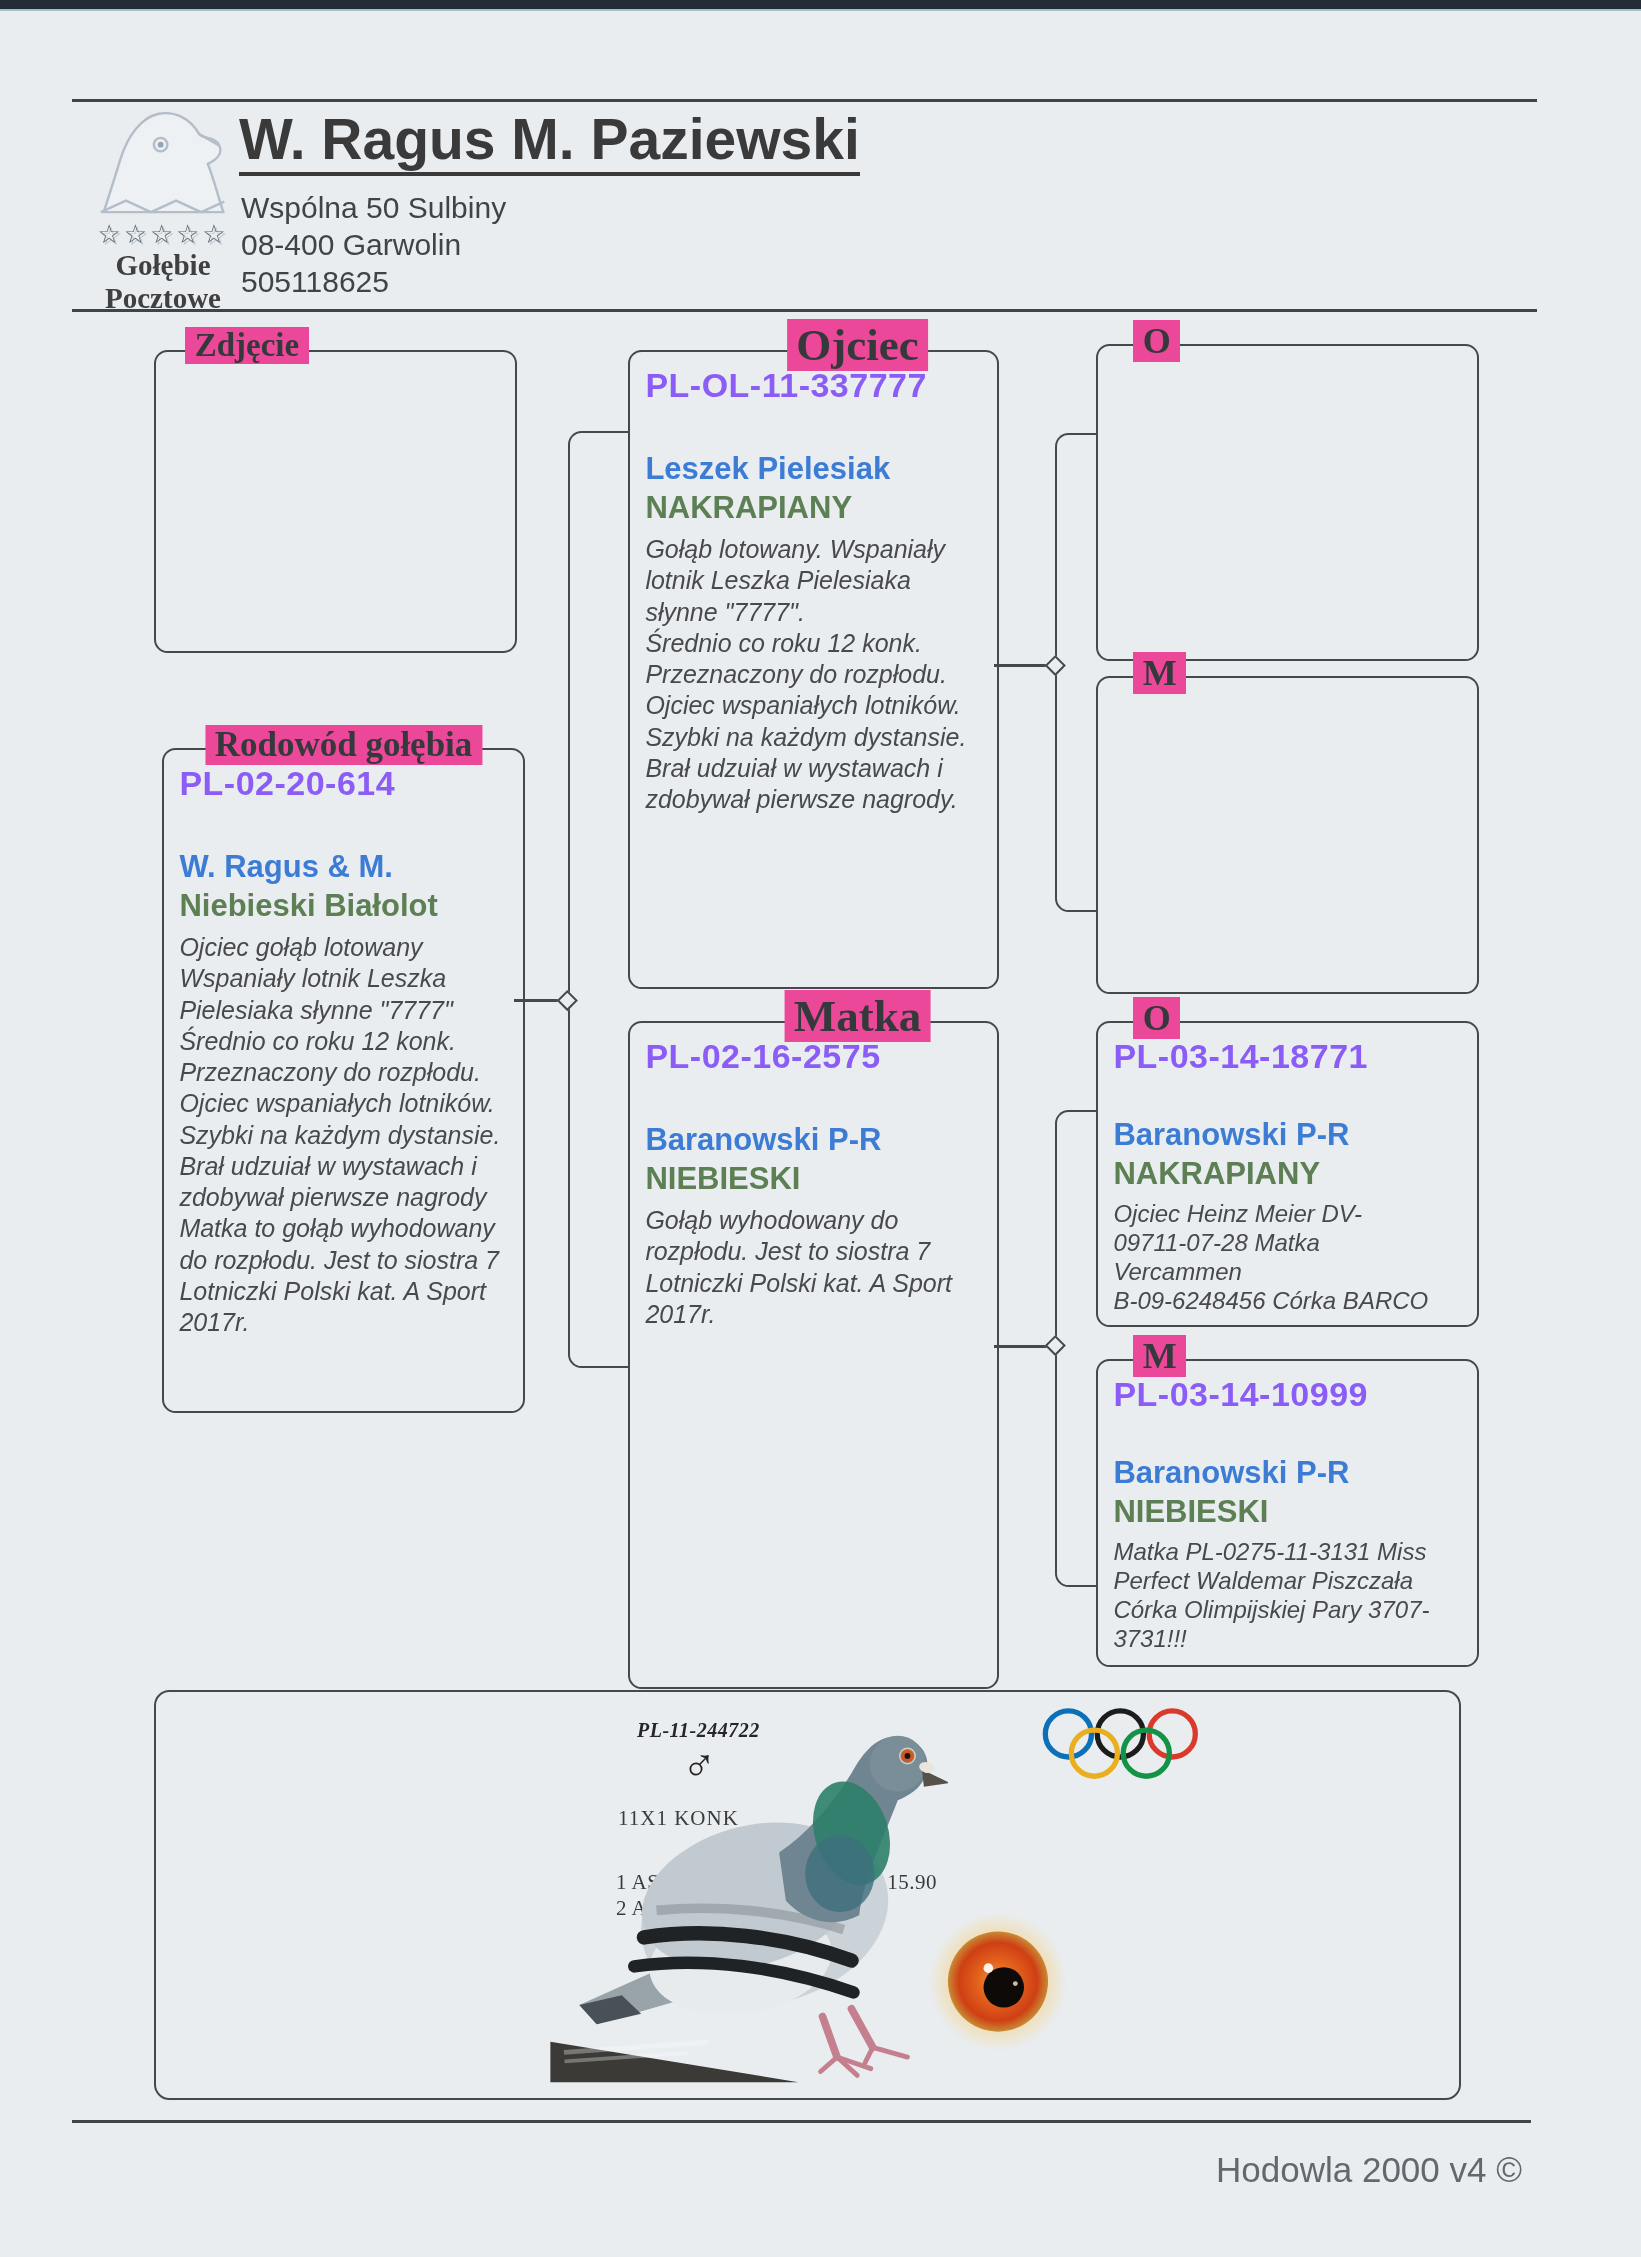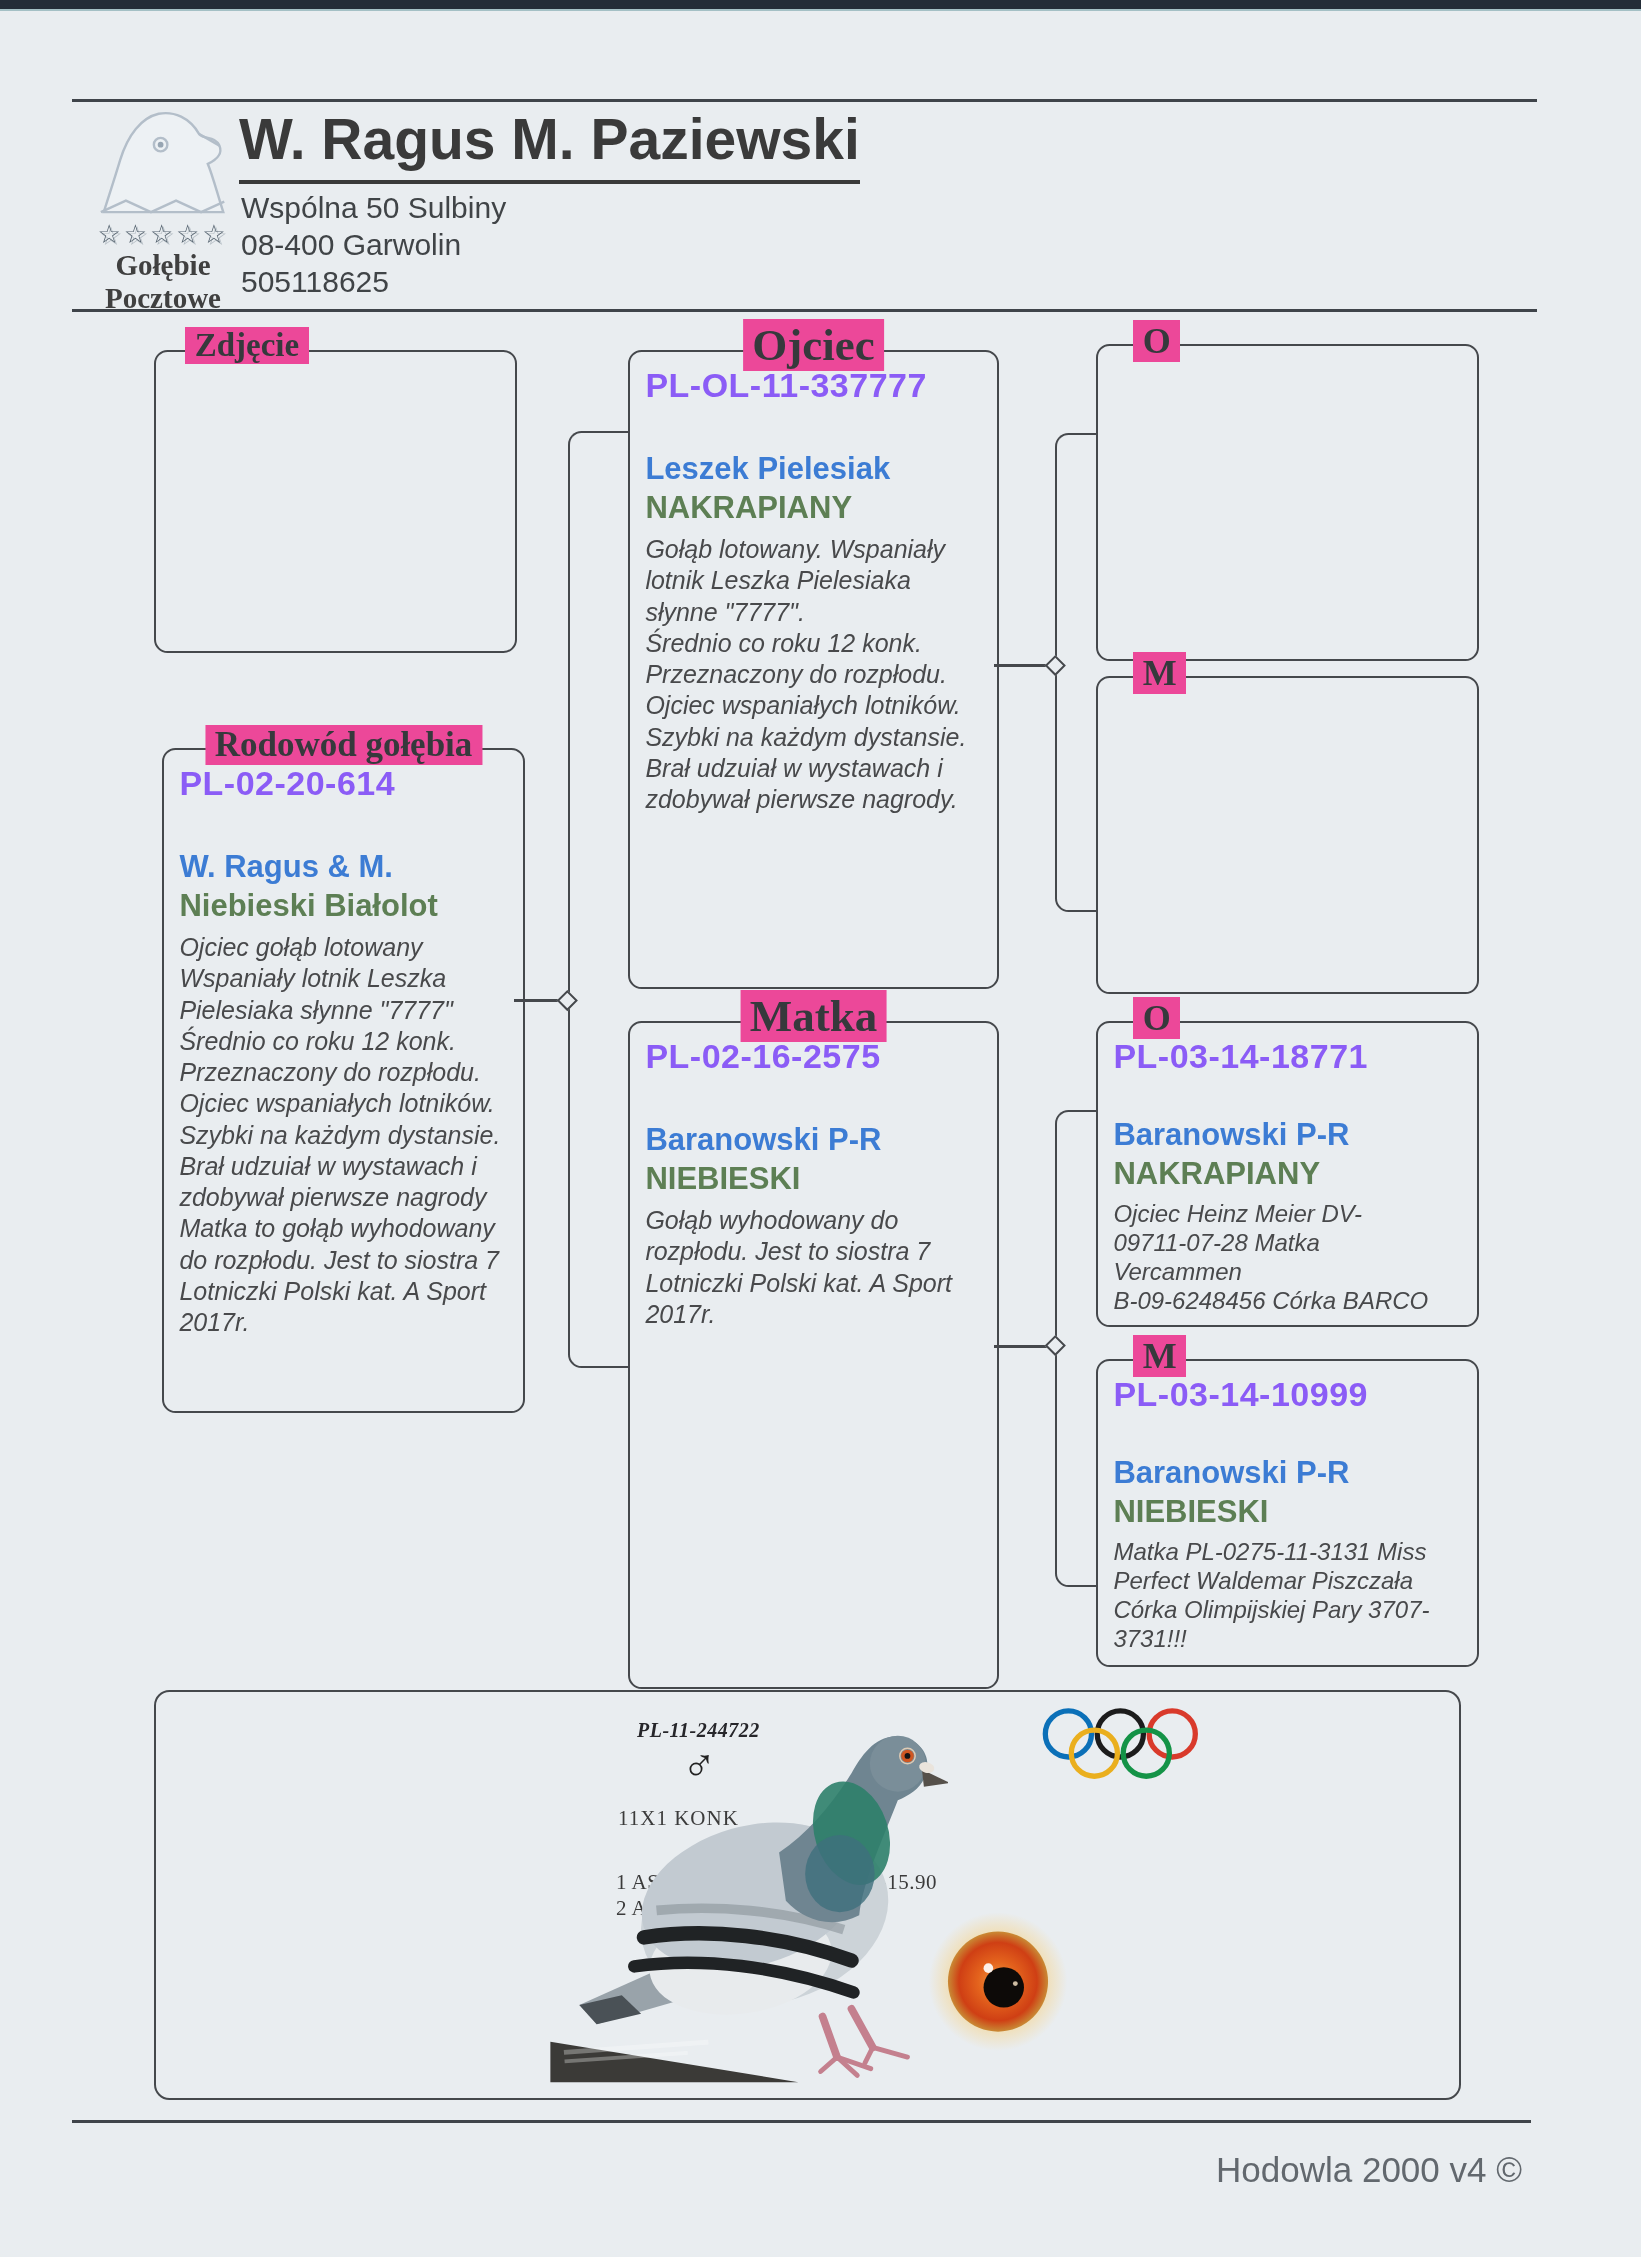--- a/index.html
+++ b/index.html
@@ -10,30 +10,30 @@
   .hr{position:absolute;height:2.9px;background:#3f444a;}
   .hr.top1{left:72px;top:99px;width:1465px;}
   .hr.top2{left:72px;top:309px;width:1465px;}
   .hr.bottom{left:72px;top:2120px;width:1459px;}
 
   
   .logo{position:absolute;left:81px;top:108px;width:164px;text-align:center;color:#75818e;}
   .logo .stars{font-size:26px;letter-spacing:2.9px;color:#55636f;text-shadow:1.9px 1.9px 0 rgba(90,105,120,.35);line-height:29px;}
   .logo .logotext{font-family:"Liberation Serif",serif;font-weight:700;font-size:29px;line-height:33px;color:#404040;}
   .title{position:absolute;left:239px;top:108px;font-size:57px;font-weight:700;color:#3a3a3a;
-         border-bottom:4.8px solid #3a3a3a;padding-bottom:10px;letter-spacing:0px;line-height:62px;}
+         border-bottom:4.8px solid #3a3a3a;padding-bottom:2px;letter-spacing:0px;line-height:62px;}
   .address{position:absolute;left:241px;top:189px;font-size:30px;color:#404447;line-height:37px;}
 
   
   .pbox{position:absolute;border:2.9px solid #45484c;border-radius:13.5px;}
   .plabel{position:absolute;top:-25px;background:#ec4899;padding:0 9.7px;color:#36393c;
           font-family:"Liberation Serif",serif;font-weight:700;white-space:nowrap;}
   .plabel.center{left:50%;transform:translateX(-50%);font-size:35px;}
   .plabel.left{left:29px;font-size:33px;}
-  .plabel.big{font-size:45px;top:-33px;}
+  .plabel.big{font-size:45px;top:-33px;margin-left:44px;}
   .plabel.om{left:35px;font-size:36px;top:-26px;}
 
   .pbox .inner{position:absolute;left:15.4px;top:13.5px;right:9.7px;}
   .ring{font-size:34px;font-weight:700;color:#8b5cf6;letter-spacing:0.5px;margin-bottom:44px;}
   .breeder{font-size:31px;font-weight:700;color:#3c7cd4;line-height:39px;}
   .colorname{font-size:31px;font-weight:700;color:#5d7f54;line-height:39px;margin-bottom:7.7px;}
   .desc{font-size:25px;font-style:italic;color:#48494b;line-height:1.25;white-space:pre-line;}
   .gp .ring{margin-bottom:39px;}
   .gp .desc{font-size:24px;line-height:1.2;}
 

